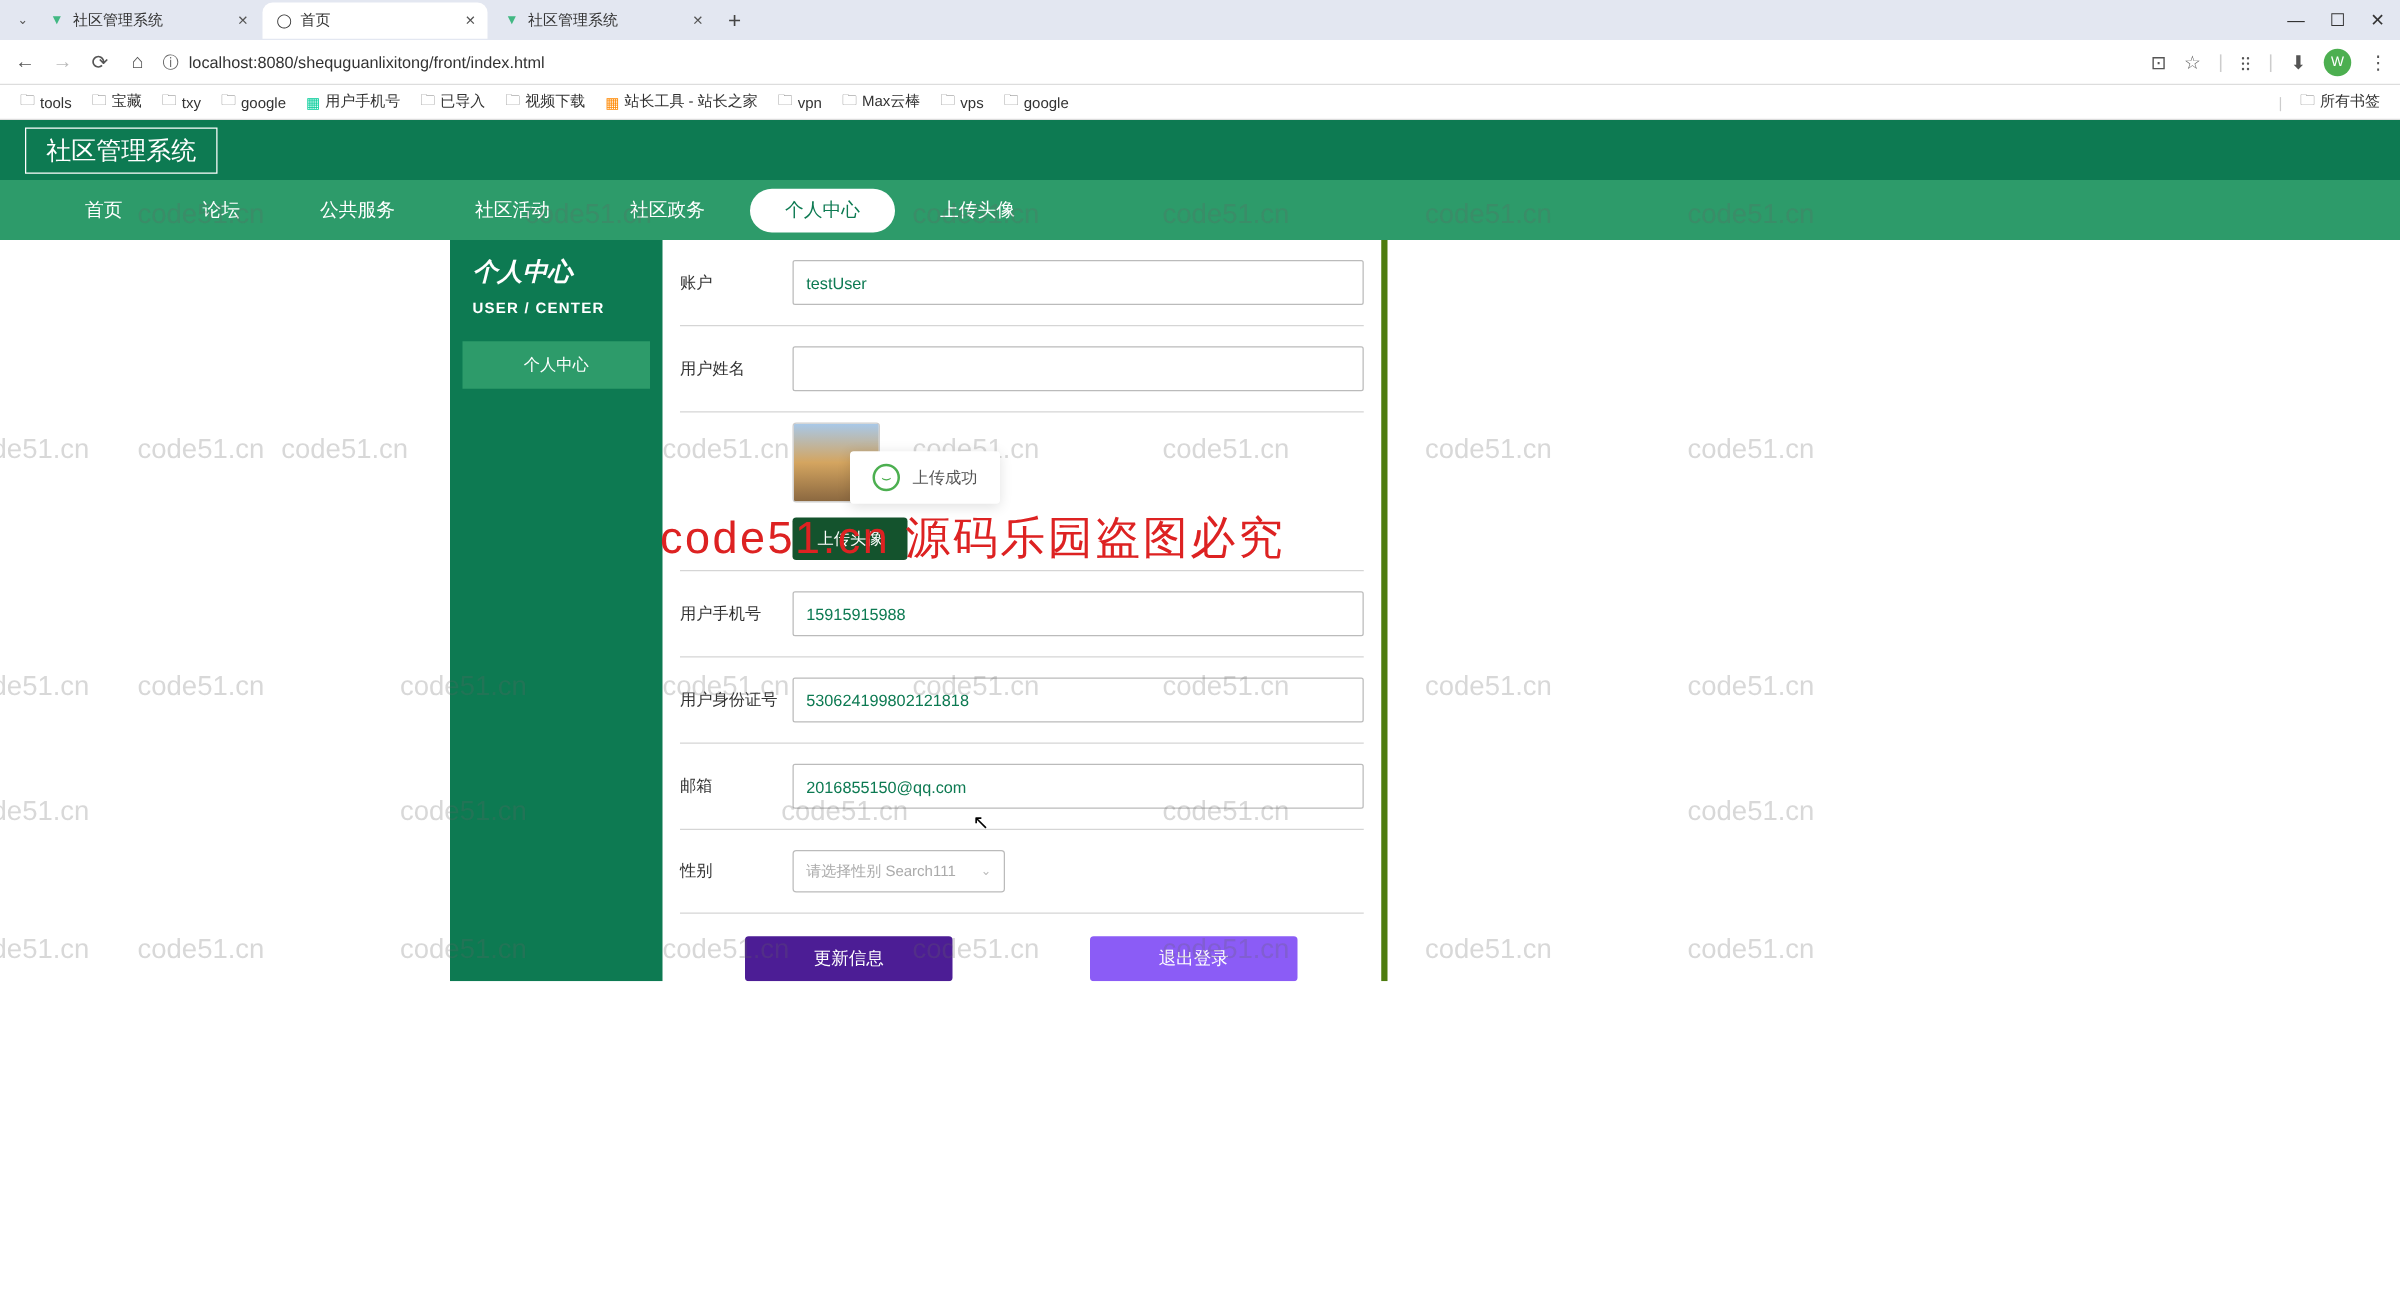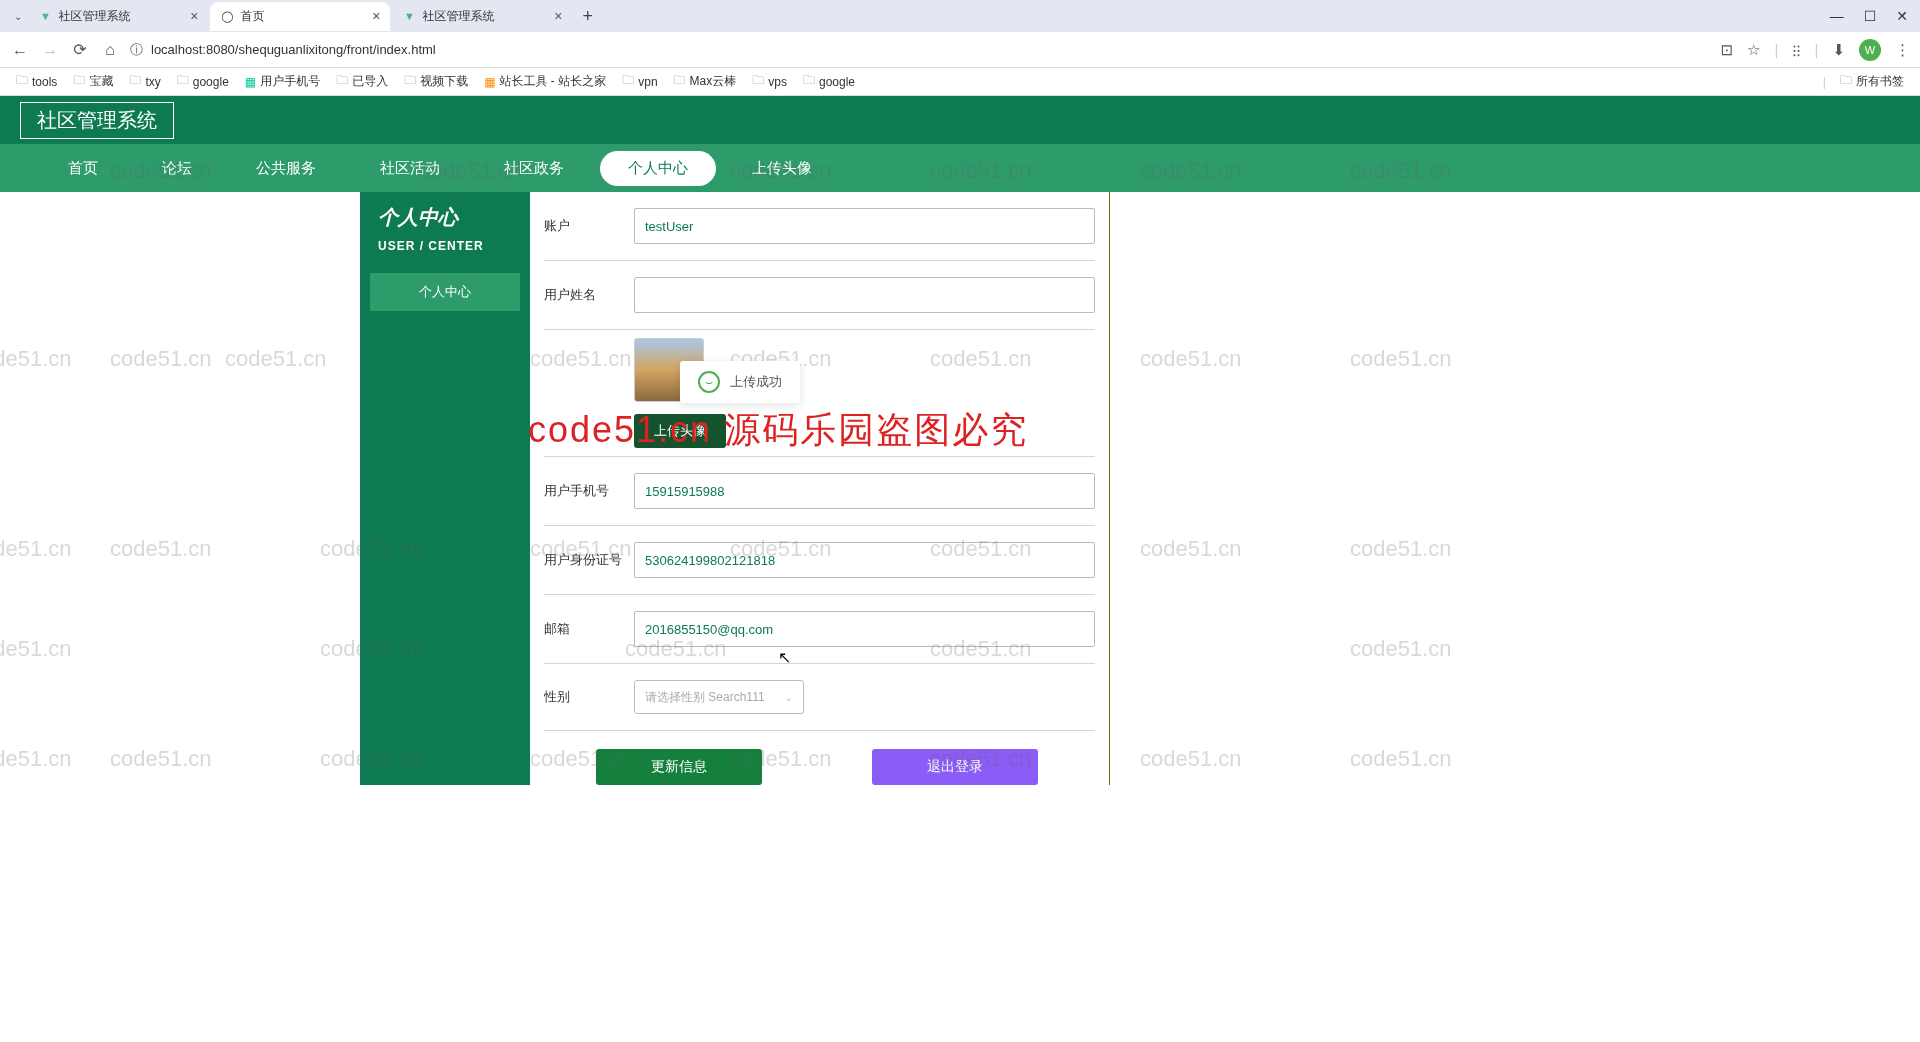--- a/index.html
+++ b/index.html
@@ -38,34 +38,34 @@
   .app-nav { background: #2d9b6a; height: 48px; display: flex; align-items: center; padding-left: 40px; gap: 8px; }
   .nav-item { color: #fff; font-size: 15px; padding: 8px 28px; border-radius: 20px; }
   .nav-item.active { background: #fff; color: #0d7a52; }
   
   .content-row { display: flex; padding-left: 360px; }
   .sidebar { width: 170px; background: #0d7a52; color: #fff; padding: 12px 10px 40px; }
   .sidebar-title { font-size: 20px; font-style: italic; font-weight: 600; margin-bottom: 8px; padding-left: 8px; }
   .sidebar-sub { font-size: 12px; font-weight: 600; letter-spacing: 1px; padding-left: 8px; margin-bottom: 20px; }
   .sidebar-item { background: #2d9b6a; text-align: center; padding: 10px 0; font-size: 13px; }
   
-  .form-area { flex: 1; max-width: 580px; padding: 0 14px; border-right: 1px solid #4d7c0f; }
+  .form-area { flex: 1; max-width: 580px; padding: 0 14px; border-right: 5px solid #4d7c0f; }
   .form-row { display: flex; align-items: center; padding: 16px 0; border-bottom: 1px solid #d5d5d5; }
   .form-label { width: 90px; font-size: 13px; color: #333; }
   .form-input { flex: 1; height: 36px; border: 1px solid #bbb; padding: 0 10px; font-size: 13px; color: #0d7a52; border-radius: 2px; }
   .form-select { width: 170px; height: 34px; border: 1px solid #bbb; padding: 0 10px; font-size: 12px; color: #aaa; border-radius: 3px; position: relative; display: flex; align-items: center; }
   .select-arrow { position: absolute; right: 10px; color: #bbb; font-size: 10px; }
   
   .avatar-row { padding: 8px 0 8px 90px; border-bottom: 1px solid #d5d5d5; }
   .avatar-img { width: 70px; height: 64px; background: linear-gradient(to bottom, #a8c8e8 0%, #d4a560 50%, #8b6840 100%); border-radius: 3px; border: 1px solid #ccc; margin-bottom: 12px; }
   .upload-btn { display: inline-block; background: #14532d; color: #fff; padding: 8px 20px; font-size: 13px; border-radius: 3px; }
   
   .btn-row { display: flex; gap: 110px; padding: 18px 0 0 52px; }
   .btn { width: 166px; height: 36px; display: flex; align-items: center; justify-content: center; color: #fff; font-size: 14px; border-radius: 3px; }
-  .btn-primary { background: #15803d; font-family: Liberation Mono, monospace; }
+  .btn-primary { background: #4c1d95; font-family: Liberation Mono, monospace; }
   .btn-danger { background: #8b5cf6; }
   
   
   .toast { position: absolute; top: 265px; left: 680px; background: #fff; border-radius: 3px; box-shadow: 0 2px 10px rgba(0,0,0,.12); padding: 10px 18px; display: flex; align-items: center; gap: 10px; z-index: 100; font-size: 13px; color: #555; }
   .toast-icon { width: 22px; height: 22px; border: 2px solid #4caf50; border-radius: 50%; display: flex; align-items: center; justify-content: center; color: #4caf50; font-size: 13px; }
   
   
   .watermark-layer { position: absolute; inset: 0; pointer-events: none; z-index: 1; }
   .wm { position: absolute; color: rgba(100,100,100,.25); font-size: 22px; font-family: Arial; }
   .big-wm { position: absolute; color: #d22; font-size: 36px; font-family: Liberation Sans, sans-serif; font-weight: 500; z-index: 50; pointer-events: none; letter-spacing: 2px; }

